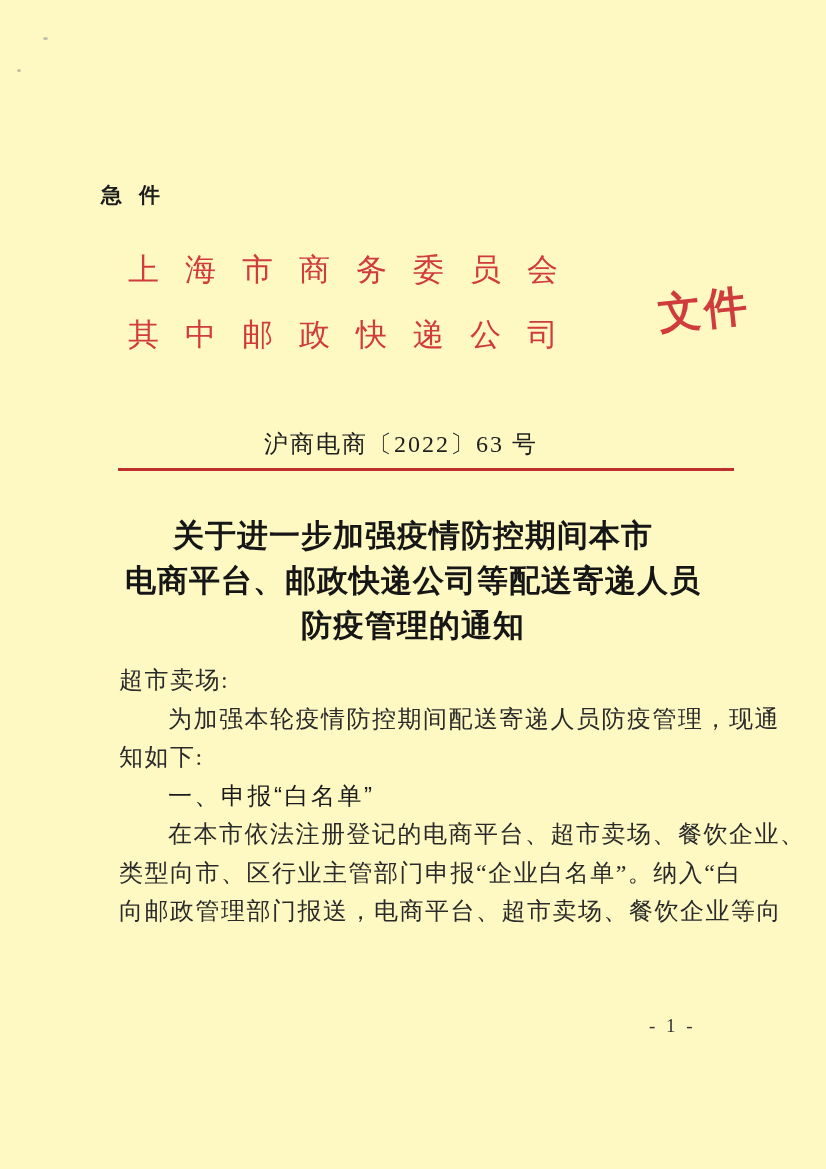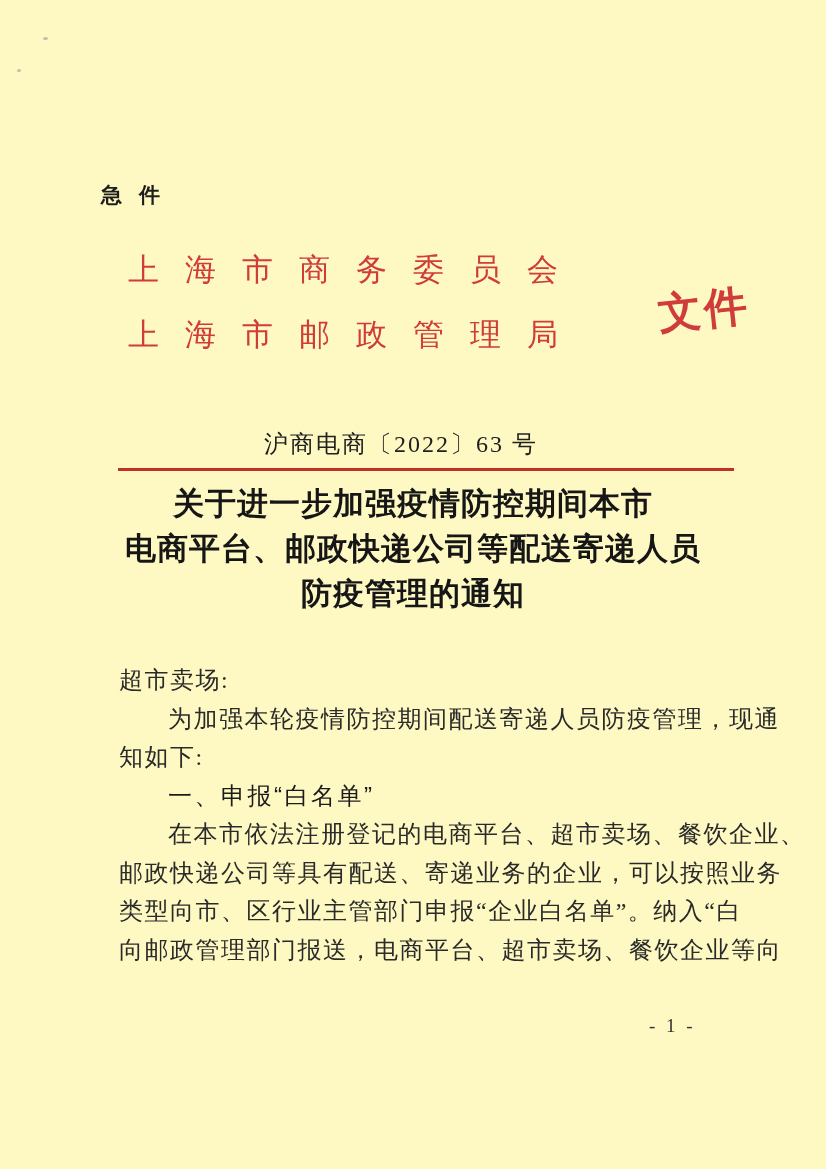--- a/index.html
+++ b/index.html
@@ -36,21 +36,21 @@
 
   .docnum {
     position:absolute; left:0; top:428px; width:100%;
     text-align:center; font-size:24px; letter-spacing:2px;
     color:#202020; transform:translateX(-12px); white-space:nowrap;
   }
 
   .rule { position:absolute; left:118px; top:468px; width:616px; height:3px; }
 
   .title {
-    position:absolute; left:0; top:481px; width:100%;
+    position:absolute; left:0; top:513px; width:100%;
     text-align:center; font-weight:700; font-size:31px;
     line-height:45px; letter-spacing:1px; color:#161616;
   }
 
   .bodytext {
     position:absolute; left:119px; top:661px; width:632px;
     font-size:24px; line-height:38.5px; letter-spacing:1.5px;
     color:#2a2a2a;
   }
   .bodytext .line { white-space:nowrap; }
@@ -70,41 +70,40 @@
 
 <div class="page">
 
   <div class="speck s1"></div>
   <div class="speck s2"></div>
 
   <div class="urgent">急件</div>
 
   <div class="org" style="color: rgb(208, 59, 60);">
     <div class="org-line">上海市商务委员会</div>
-    <div class="org-line">上海市邮政管理局</div>
+    <div class="org-line">其中邮政快递公司</div>
   </div>
 
   <div class="wenjian" style="color: rgb(208, 59, 60);">文件</div>
 
   <div class="docnum">沪商电商〔2022〕63 号</div>
 
   <div class="rule" style="background: rgb(191, 47, 43);"></div>
 
   <div class="title">
     <div>关于进一步加强疫情防控期间本市</div>
     <div>电商平台、邮政快递公司等配送寄递人员</div>
     <div>防疫管理的通知</div>
   </div>
 
   <div class="bodytext">
     <div class="line">超市卖场:</div>
     <div class="line ind">为加强本轮疫情防控期间配送寄递人员防疫管理，现通</div>
     <div class="line">知如下:</div>
     <div class="line ind sec">一、申报“白名单”</div>
     <div class="line ind">在本市依法注册登记的电商平台、超市卖场、餐饮企业、</div>
-    <div class="line">邮政快递公司等具有配送、寄递业务的企业，可以按照业务</div>
     <div class="line">类型向市、区行业主管部门申报“企业白名单”。纳入“白</div>
     <div class="line">向邮政管理部门报送，电商平台、超市卖场、餐饮企业等向</div>
   </div>
 
   <div class="pagenum">- 1 -</div>
 
 </div>
 
 </body></html>

